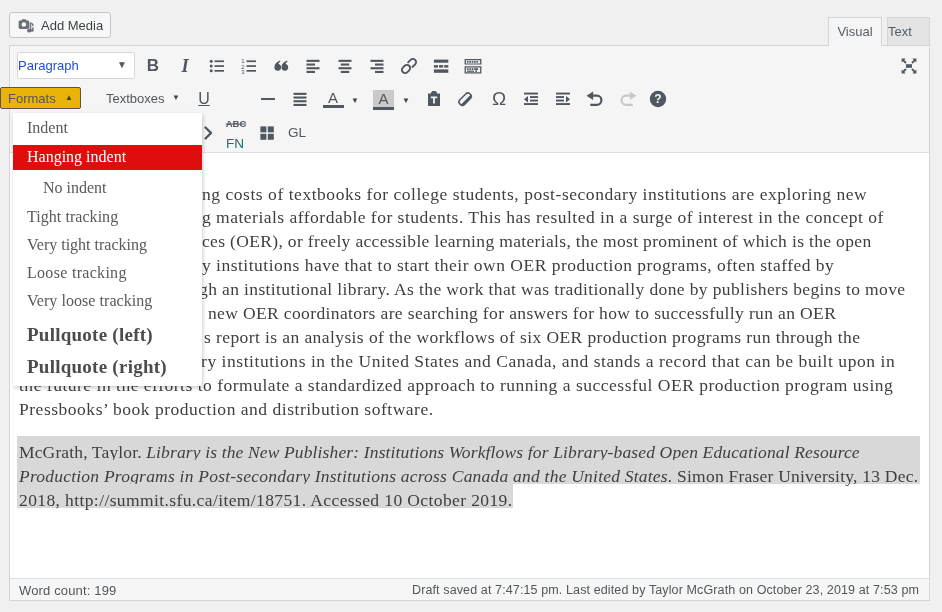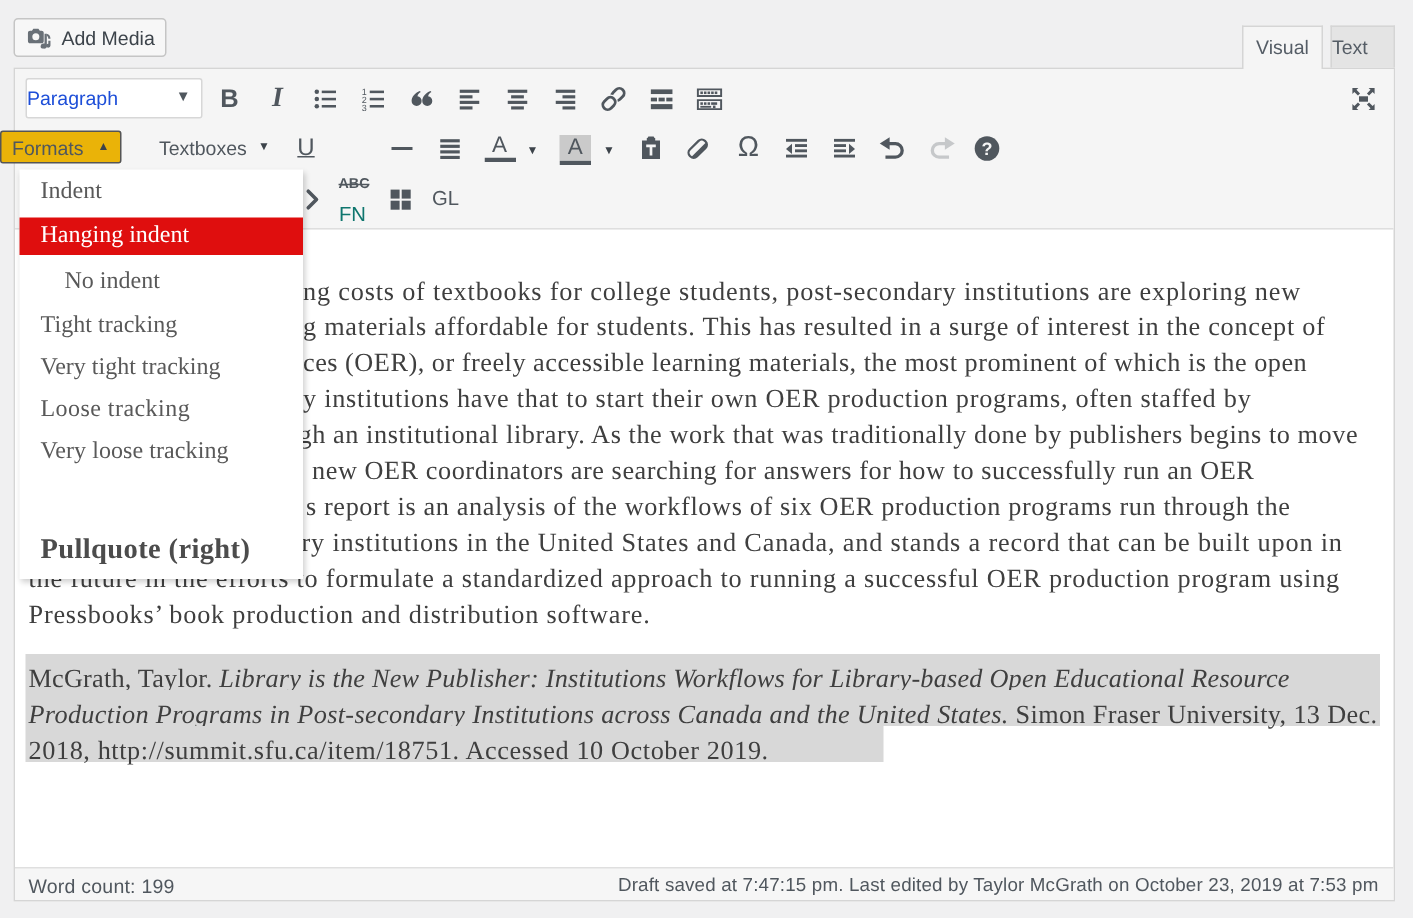--- a/index.html
+++ b/index.html
@@ -235,33 +235,34 @@
   <div class="abs" style="left:201px; top:349.2px; letter-spacing:0.55px;">ry institutions in the United States and Canada, and stands a record that can be built upon in</div>
   <div class="abs" style="left:19px; top:373.2px; letter-spacing:0.51px;">the future in the efforts to formulate a standardized approach to running a successful OER production program using</div>
   <div class="abs" style="left:19px; top:397.2px; letter-spacing:0.52px;">Pressbooks’ book production and distribution software.</div>
 
   <div class="abs" style="left:17px; top:436px; width:903px; height:24px; background:#d8d8d8;">
       <span class="abs" style="left:2px; top:3.9px; letter-spacing:0.14px;">McGrath, Taylor. <i>Library is the New Publisher: Institutions Workflows for Library-based Open Educational Resource</i></span>
     </div>
   <div class="abs" style="left:17px; top:460px; width:903px; height:24px; background:#d8d8d8;">
       <span class="abs" style="left:2px; top:3.9px; letter-spacing:0.22px;"><i>Production Programs in Post-secondary Institutions across Canada and the United States.</i> Simon Fraser University, 13 Dec.</span>
     </div>
-  <div class="abs" style="left:17px; top:484px; width:572px; height:24px; background:#d8d8d8;">
+  <div class="abs" style="left:17px; top:484px; width:496px; height:24px; background:#d8d8d8;">
       <span class="abs" style="left:2px; top:3.9px; letter-spacing:0.39px;">2018, http://summit.sfu.ca/item/18751. Accessed 10 October 2019.</span>
     </div>
 </div>
 
 <div class="abs" style="left:10px; top:578px; width:919px; height:22px; background:#f6f6f6; border-top:1px solid #dfdfdf;">
   <span class="abs" style="left:9px; top:4px; font-size:13px; color:#50575e; letter-spacing:0.15px;">Word count: 199</span>
   <span class="abs" style="right:10px; top:4px; font-size:12.5px; color:#50575e; letter-spacing:0.12px;">Draft saved at 7:47:15 pm. Last edited by Taylor McGrath on October 23, 2019 at 7:53 pm</span>
 </div>
 
 <div class="abs" style="left:13px; top:113px; width:189px; height:273px; background:#fff; box-shadow:1px 2px 4px rgba(0,0,0,0.2); font-family:'Liberation Serif',serif;" id="menu">
   <div class="abs" style="left:14px; top:15px; font-size:16px; color:#595959; transform:translateY(-50%); white-space:nowrap;">Indent</div>
   <div class="abs" style="left:0; top:31.5px; width:189px; height:25.5px; background:#df0e0e;"></div>
   <div class="abs" style="left:14px; top:43.5px; font-size:16px; color:#fff; transform:translateY(-50%); white-space:nowrap;">Hanging indent</div>
   <div class="abs" style="left:14px; top:75px; font-size:16px; color:#595959; transform:translateY(-50%); white-space:nowrap;margin-left:16px;">No indent</div>
   <div class="abs" style="left:14px; top:104px; font-size:16px; color:#595959; transform:translateY(-50%); letter-spacing:0.05px; white-space:nowrap;">Tight tracking</div>
   <div class="abs" style="left:14px; top:132px; font-size:16px; color:#595959; transform:translateY(-50%); letter-spacing:0px; white-space:nowrap;">Very tight tracking</div>
   <div class="abs" style="left:14px; top:159.5px; font-size:16px; color:#595959; transform:translateY(-50%); letter-spacing:0.3px; white-space:nowrap;">Loose tracking</div>
   <div class="abs" style="left:14px; top:188px; font-size:16px; color:#595959; transform:translateY(-50%); letter-spacing:0.05px; white-space:nowrap;">Very loose tracking</div>
+  <div class="abs" style="left:14px; top:221.5px; font-size:19px; font-weight:bold; color:#4c4c4c; transform:translateY(-50%); letter-spacing:0.25px; white-space:nowrap;">Pullquote (left)</div>
   <div class="abs" style="left:14px; top:254px; font-size:19px; font-weight:bold; color:#4c4c4c; transform:translateY(-50%); letter-spacing:0.25px; white-space:nowrap;">Pullquote (right)</div>
 </div>
 
 </body></html>

